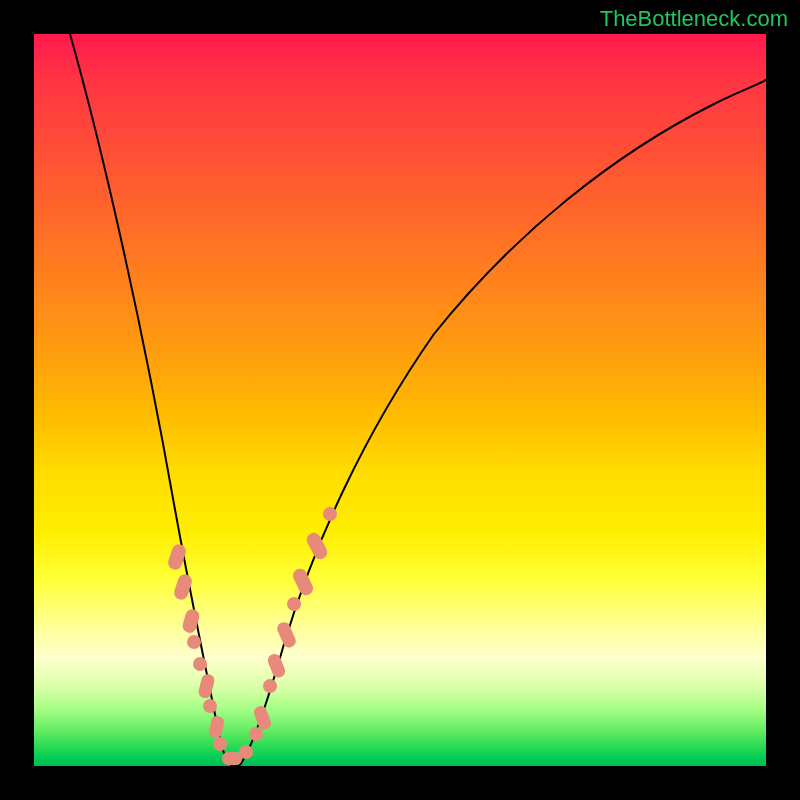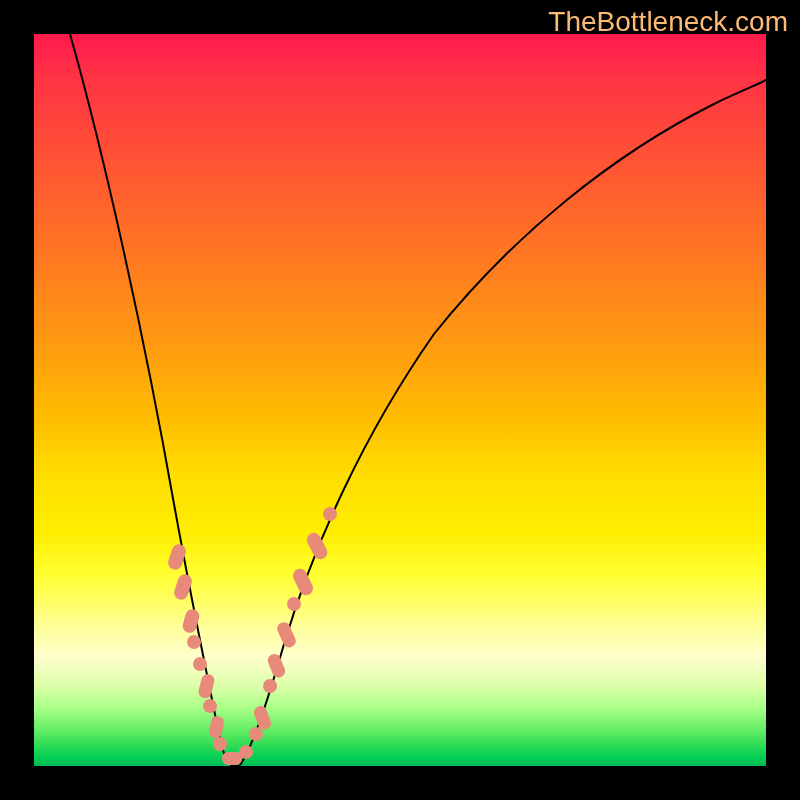--- a/index.html
+++ b/index.html
@@ -8,22 +8,22 @@
     height: 800px;
     background: #000;
     position: relative;
     font-family: Arial, sans-serif;
     overflow: hidden;
   }
   .watermark {
     position: absolute;
     top: 6px;
     right: 12px;
-    color: #fdba74;
-    font-size: 28px;
+    color: #22c55e;
+    font-size: 22px;
     font-weight: 500;
     z-index: 10;
   }
   .plot-area {
     position: absolute;
     left: 34px;
     top: 34px;
     width: 732px;
     height: 732px;
     background: linear-gradient(to bottom,

